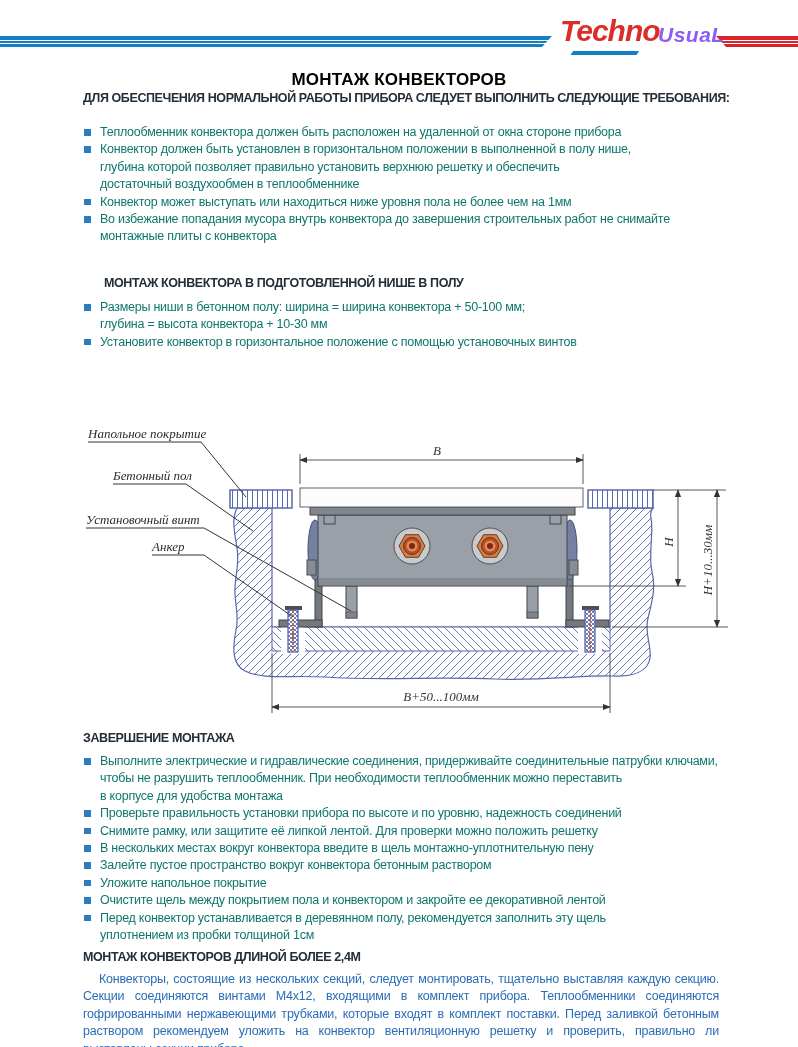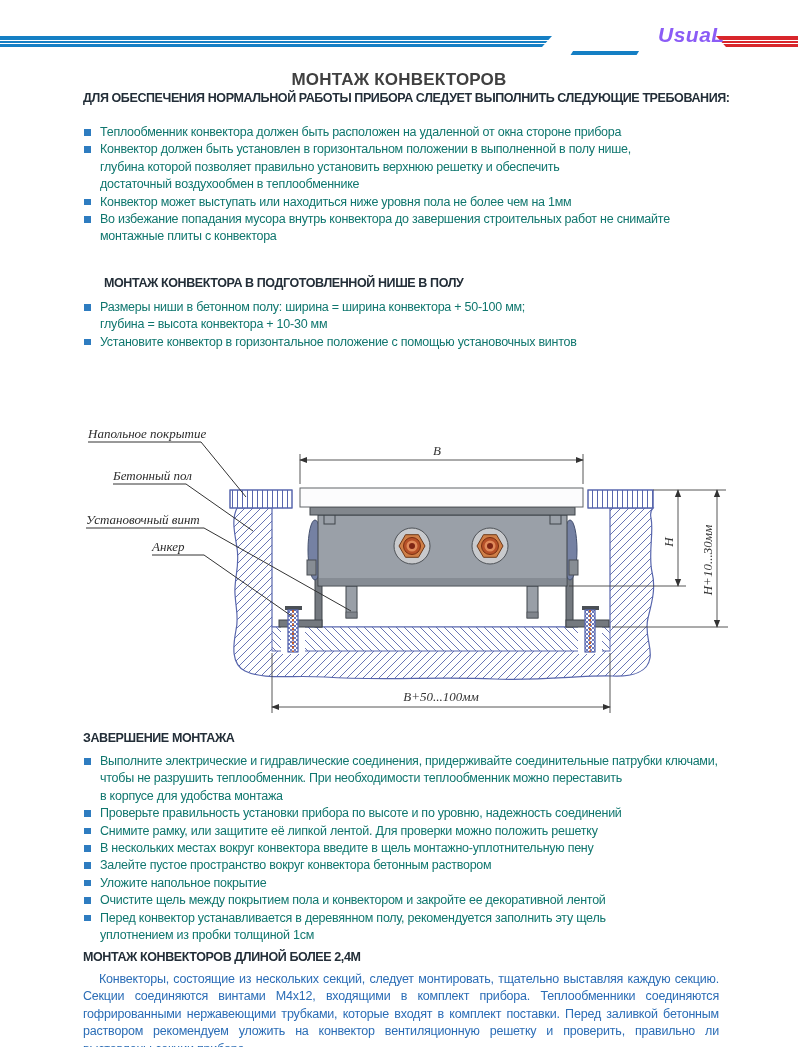--- a/index.html
+++ b/index.html
@@ -25,21 +25,21 @@
   }
   .logo .brand-underline{position:absolute; left:12px; top:37px; width:66px; height:3.5px;
     background:#157fc4; transform:skewX(-32deg);}
   .logo .usual{
     position:absolute; left:98px; top:9px; font-style:italic; font-weight:bold;
     font-size:21px; color:#8b5cf6; letter-spacing:.5px;
   }
   
   .doc-title{
     position:absolute; top:70px; left:0; width:798px; text-align:center;
-    font-size:17px; font-weight:bold; color:#404040; letter-spacing:.2px;
+    font-size:17px; font-weight:bold; color:#000000; letter-spacing:.2px;
   }
   .sec-heading{
     position:absolute; left:83px; width:680px; font-size:12.5px; font-weight:bold;
     color:#232e38; letter-spacing:-0.4px;
   }
   .h-req{top:91px;}
   .h-niche{top:276px;padding-left:21px;}
   .h-finish{top:731px;}
   .h-long{top:950px;}
   ul.blist{
@@ -73,20 +73,21 @@
     <div class="bar b1"></div>
       <div class="bar b2"></div>
       <div class="bar b3"></div>
   </div>
   <div class="rule rule-red">
     <div class="bar b1"></div>
       <div class="bar b2"></div>
       <div class="bar b3"></div>
   </div>
   <div class="logo">
+    <span class="brand">Techno</span>
     <span class="brand-underline"></span>
     <span class="usual">UsuaL</span>
   </div>
 
   <div class="doc-title">МОНТАЖ КОНВЕКТОРОВ</div>
 
   <div class="sec-heading h-req">ДЛЯ ОБЕСПЕЧЕНИЯ НОРМАЛЬНОЙ РАБОТЫ ПРИБОРА СЛЕДУЕТ ВЫПОЛНИТЬ СЛЕДУЮЩИЕ ТРЕБОВАНИЯ:</div>
   <ul class="blist ul-req">
     <li><span class="sq"></span><span class="bt">Теплообменник конвектора должен быть расположен на удаленной от окна стороне прибора</span></li>
     <li><span class="sq"></span><span class="bt">Конвектор должен быть установлен в горизонтальном положении в выполненной в полу нише,

